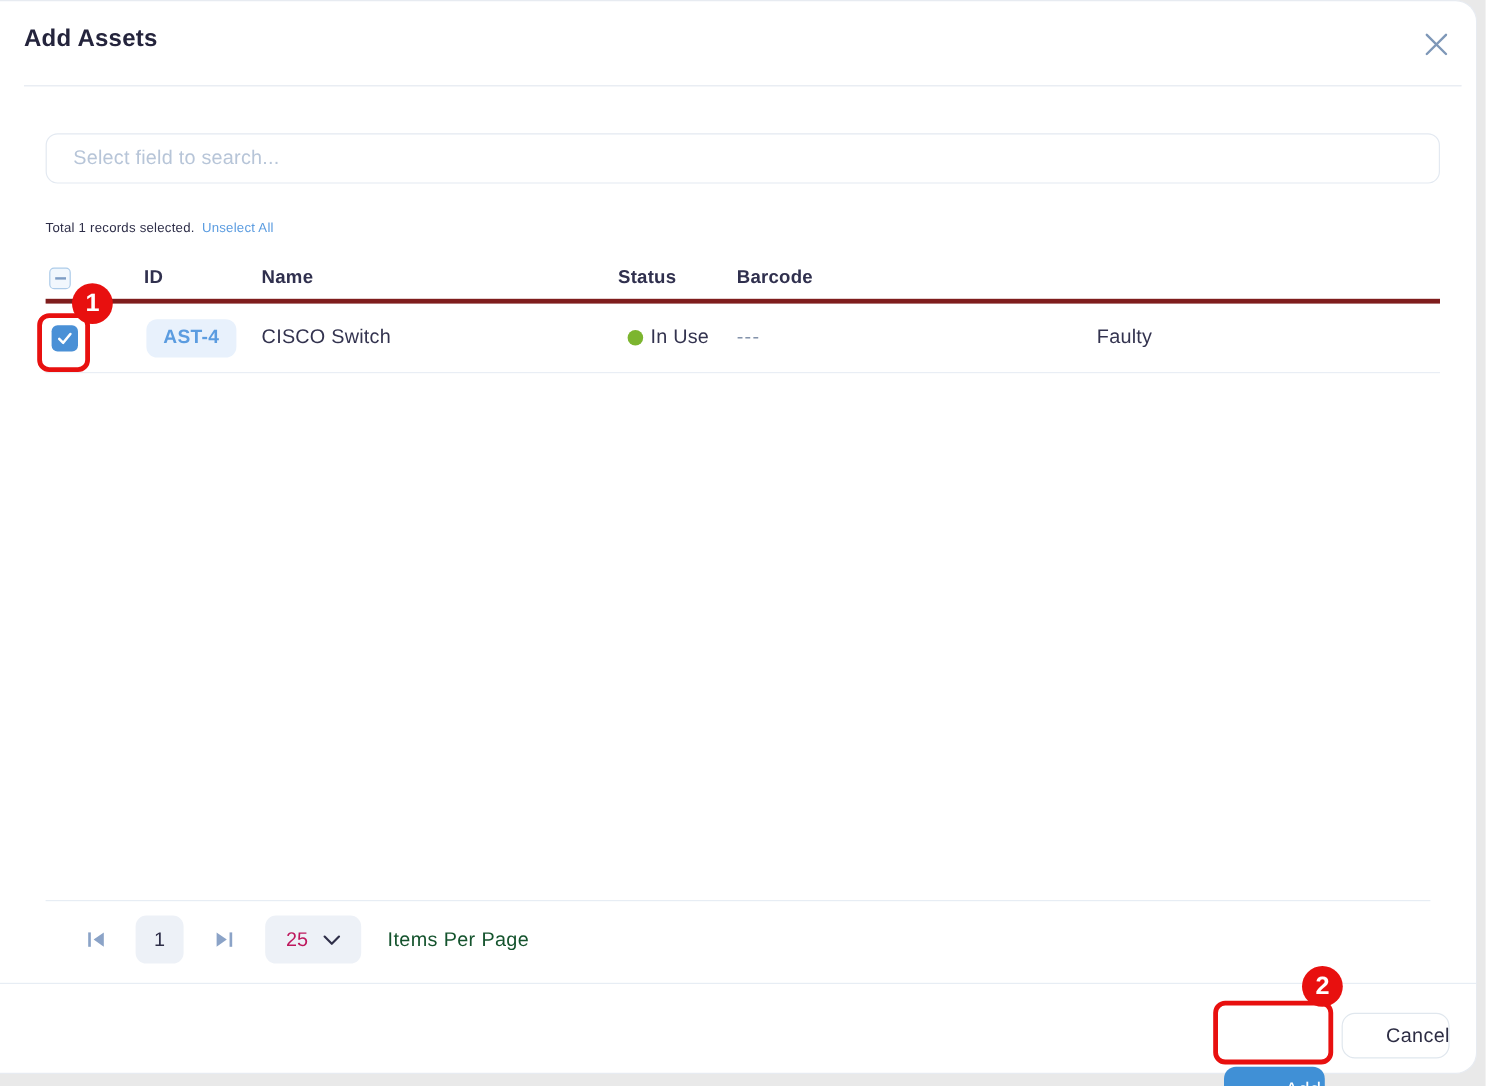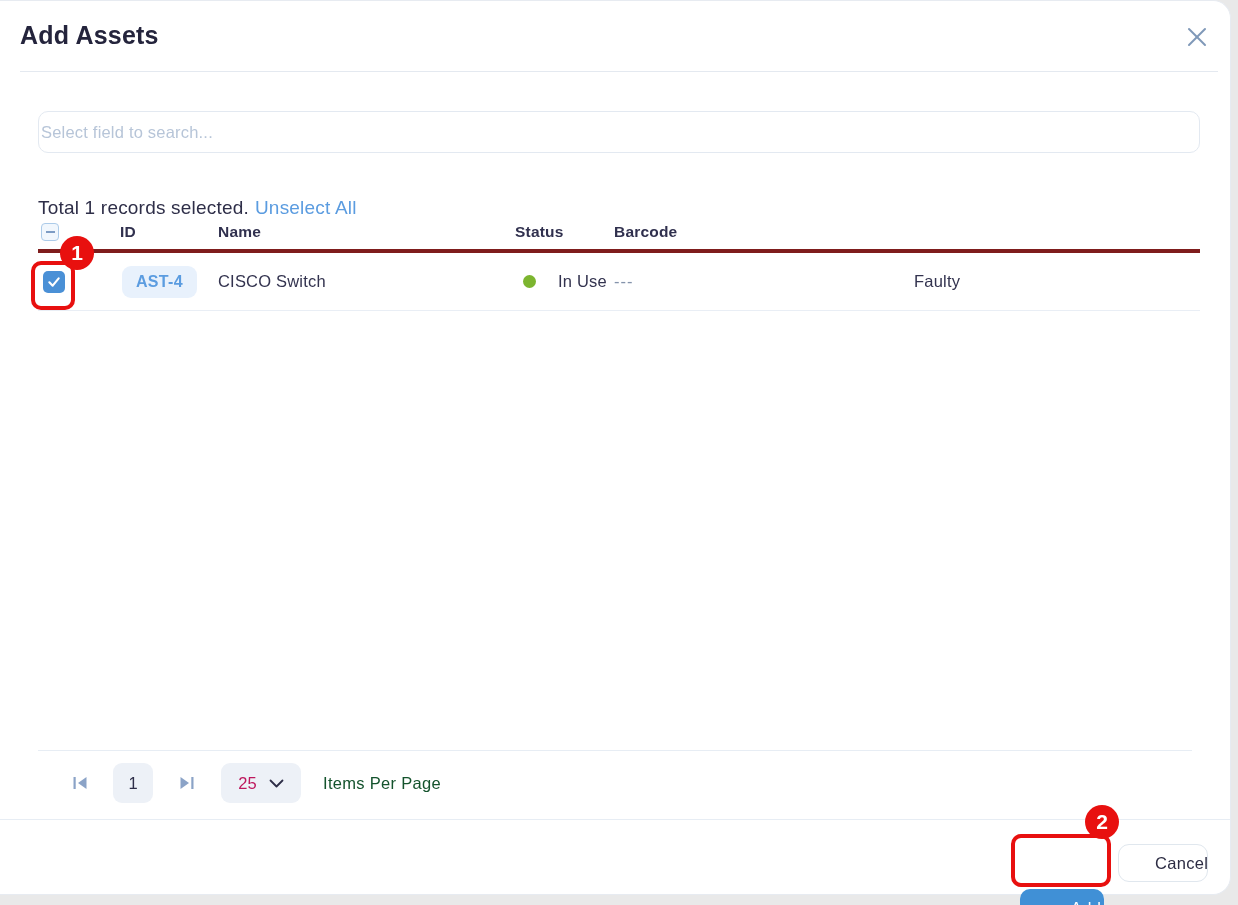--- a/index.html
+++ b/index.html
@@ -15,46 +15,46 @@
     position:absolute; left:0; top:0;
     width:1231px; height:895px;
     background:#ffffff;
     border:1px solid #e7ebf1;
     border-left:none;
     border-radius:0 18px 18px 0;
   }
   
   .modal-title {
     position:absolute; left:20px; top:20px;
-    font-size:25px; font-weight:700; color:#24243c;
+    font-size:20px; font-weight:700; color:#24243c;
     letter-spacing:0.2px;
   }
   .close-btn {
     position:absolute; right:20px; top:23px;
     width:26px; height:26px; cursor:pointer;
     display:flex; align-items:center; justify-content:center;
   }
   .header-divider {
     position:absolute; left:20px; right:12px; top:70px;
     height:1px; background:#e4e9f0;
   }
   
   .search-input {
     position:absolute; left:38px; top:110px;
     width:1162px; height:42px;
     border:1px solid #e3e9f1; border-radius:10px;
-    padding:0 2px; font-size:16.5px;
+    padding:0 22px; font-size:16.5px;
     font-family:"Liberation Sans", sans-serif;
     color:#2d2d44; outline:none;
   }
   .search-input::placeholder { color:#b7c5d8; letter-spacing:0.2px; }
   
   .selection-line {
-    position:absolute; left:38px; top:196px;
-    font-size:19px; color:#2e2e48; letter-spacing:0.2px;
+    position:absolute; left:38px; top:183px;
+    font-size:11px; color:#2e2e48; letter-spacing:0.2px;
   }
   .unselect-link { color:#5b9ce0; cursor:pointer; margin-left:6px; }
   
   .tbl-grid {
     position:absolute; left:38px; width:1162px;
     display:grid;
     grid-template-columns:82px 98px 297px 99px 300px 1fr;
     align-items:center;
   }
   .tbl-head {
@@ -81,21 +81,21 @@
     border-radius:5px; background:#4a90d6;
     display:flex; align-items:center; justify-content:center;
     cursor:pointer;
   }
   .id-badge {
     display:inline-block; margin-left:2px;
     background:#e8f1fc; color:#5b9ce0;
     font-size:16px; font-weight:600; letter-spacing:0.3px;
     padding:7px 14px; border-radius:9px;text-align:right;
   }
-  .status-cell { display:flex; align-items:center; gap:22px; }
+  .status-cell { display:flex; align-items:center; gap:6px; }
   .status-dot { width:13px; height:13px; border-radius:50%; background:#7cb52f; margin-left:8px; }
   .barcode-cell { color:#8493ab; letter-spacing:1px; }
   
   .pagination-divider-top {
     position:absolute; left:38px; right:38px; top:749px;
     height:1px; background:#e7edf4;
   }
   .pg-iconbtn {
     position:absolute; top:762px; width:40px; height:40px;
     display:flex; align-items:center; justify-content:center; cursor:pointer;

